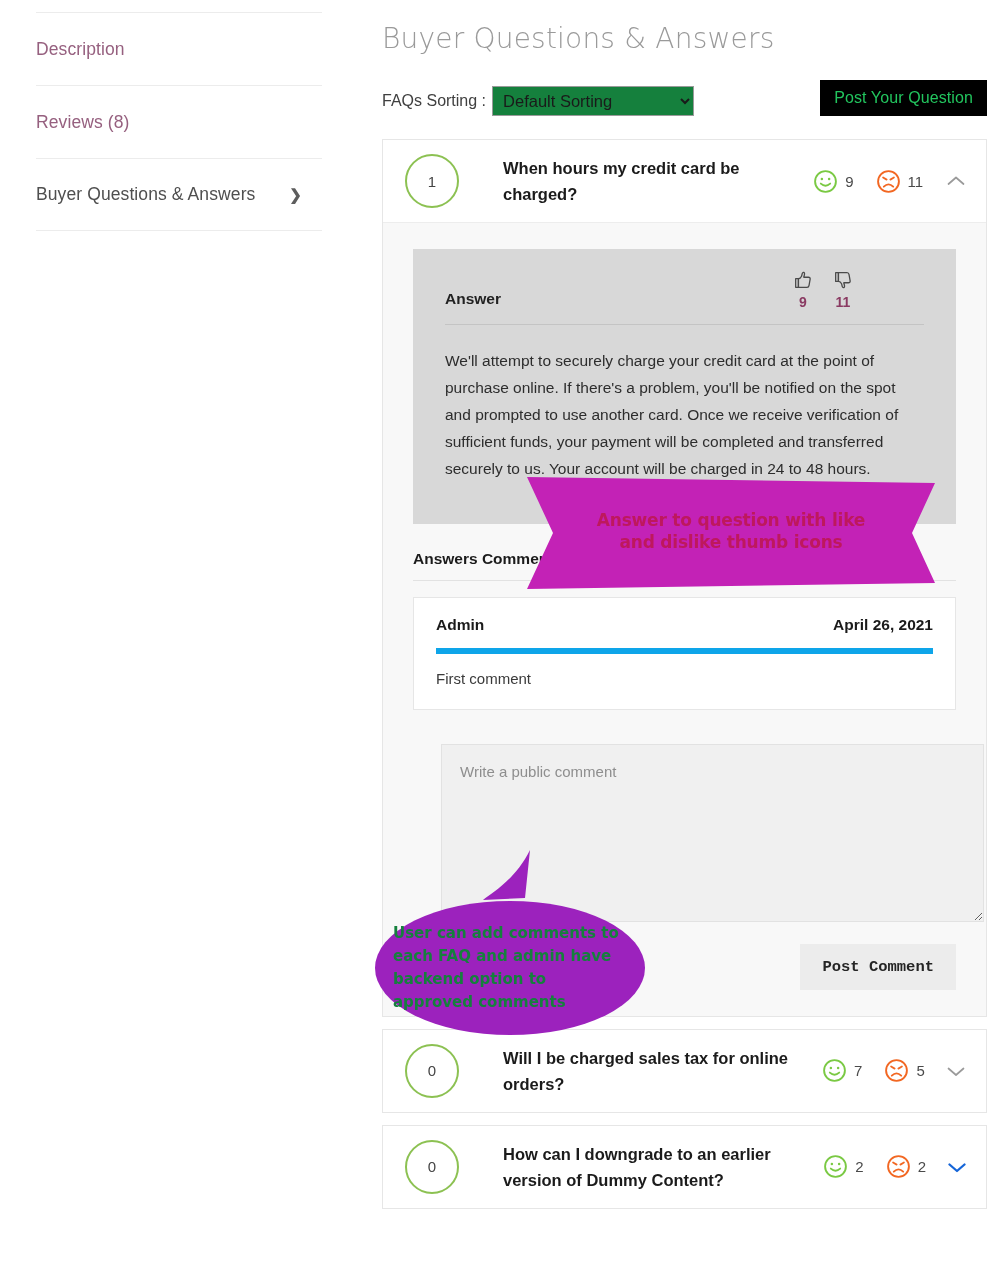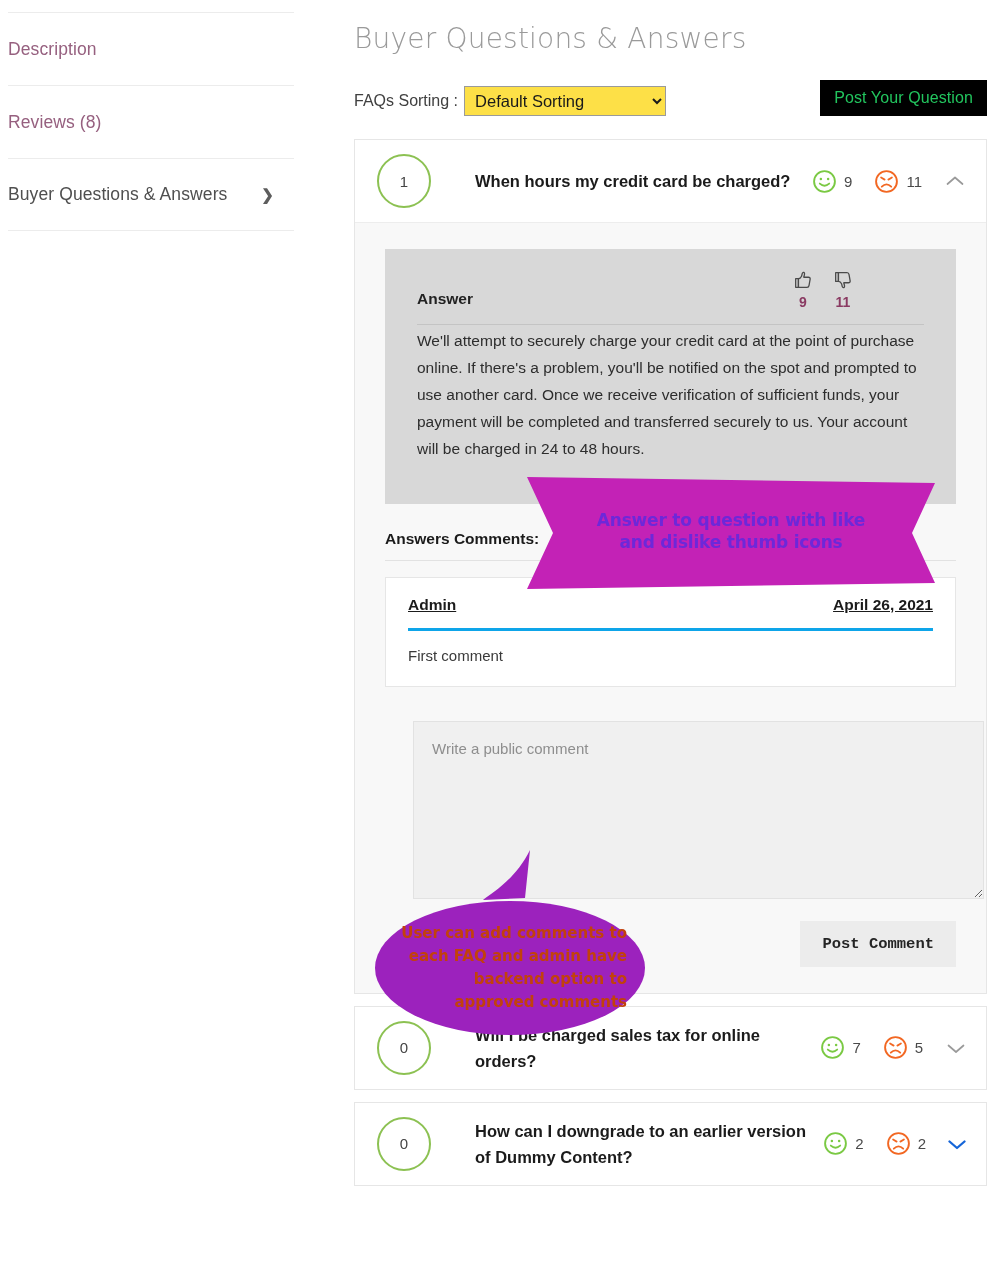--- a/index.html
+++ b/index.html
@@ -8,21 +8,21 @@
     width: 997px;
     height: 1266px;
     background: #ffffff;
     font-family: "Liberation Sans", sans-serif;
     color: #333333;
     overflow: hidden;
     position: relative;
   }
 
   
-  .page { display: flex; width: 997px; height: 1266px; }
+  .page { display: flex; width: 997px; height: 1266px; padding-left: 28px; }
 
   
   .sidebar {
     width: 340px;
     flex: 0 0 340px;
     padding: 0 46px 0 8px;
     padding-top: 12px;
   }
   .side-item {
     display: flex;
@@ -72,21 +72,21 @@
     font-size: 16px;
     color: #404040;
     margin-right: 6px;
   }
   .sort-select {
     font-family: "Liberation Sans", sans-serif;
     font-size: 16.5px;
     color: #1a1a1a;
     padding: 4px 6px;
     border: 1px solid #9a9a9a;
-    background: #fde047;
+    background: #15803d;
     height: 30px;
     width: 202px;
     border-radius: 0;
   }
   .post-question-btn {
     position: absolute;
     right: 0;
     top: -3px;
     background: #000000;
     color: #22c55e;
@@ -197,21 +197,21 @@
   .thumb-item .tnum {
     font-size: 14px;
     font-weight: bold;
     color: #8a3a62;
     margin-top: 3px;
   }
   .answer-text {
     font-size: 15.5px;
     line-height: 27px;
     color: #2d2d2d;
-    margin-top: 2px;
+    margin-top: 22px;
   }
 
   .comments-title {
     font-size: 15.5px;
     font-weight: bold;
     color: #1b1b1b;
     margin: 26px 0 0 0;
     padding-bottom: 12px;
     border-bottom: 1px solid #e2e2e2;
   }
@@ -222,22 +222,21 @@
     padding: 18px 22px 22px 22px;
   }
   .comment-head {
     display: flex;
     justify-content: space-between;
     align-items: flex-start;
     font-size: 15.5px;
     font-weight: bold;
     color: #1b1b1b;
     padding-bottom: 14px;
-    border-bottom: 3px solid #0ea5e9;
-    text-decoration: underline;
+    border-bottom: 6px solid #0ea5e9;
   }
   .comment-body {
     font-size: 15px;
     color: #3a3a3a;
     padding-top: 16px;
   }
 
   .comment-form { margin-top: 34px; }
   .comment-textarea {
     width: 100%;
@@ -277,43 +276,43 @@
     width: 408px;
     height: 112px;
     z-index: 40;
     pointer-events: none;
   }
   .callout-ribbon .rb-text {
     position: absolute;
     left: 0; right: 0;
     top: 32px;
     text-align: center;
-    color: #6d28d9;
+    color: #be185d;
     font-size: 17px;
     font-weight: bold;
     line-height: 22px;
     font-family: "DejaVu Sans", sans-serif;
     letter-spacing: -.2px;
   }
 
   .callout-bubble {
     position: absolute;
     left: 375px;
     top: 840px;
     width: 270px;
     height: 195px;
     z-index: 40;
     pointer-events: none;
   }
   .callout-bubble .bb-text {
     position: absolute;
     left: 18px; right: 18px;
     top: 82px;
-    text-align: right;
-    color: #c2410c;
+    text-align: left;
+    color: #15803d;
     font-size: 15px;
     font-weight: bold;
     line-height: 23px;
     font-family: "DejaVu Sans", sans-serif;
   }
 </style>
 </head>
 <body>
 
 <div class="page">

